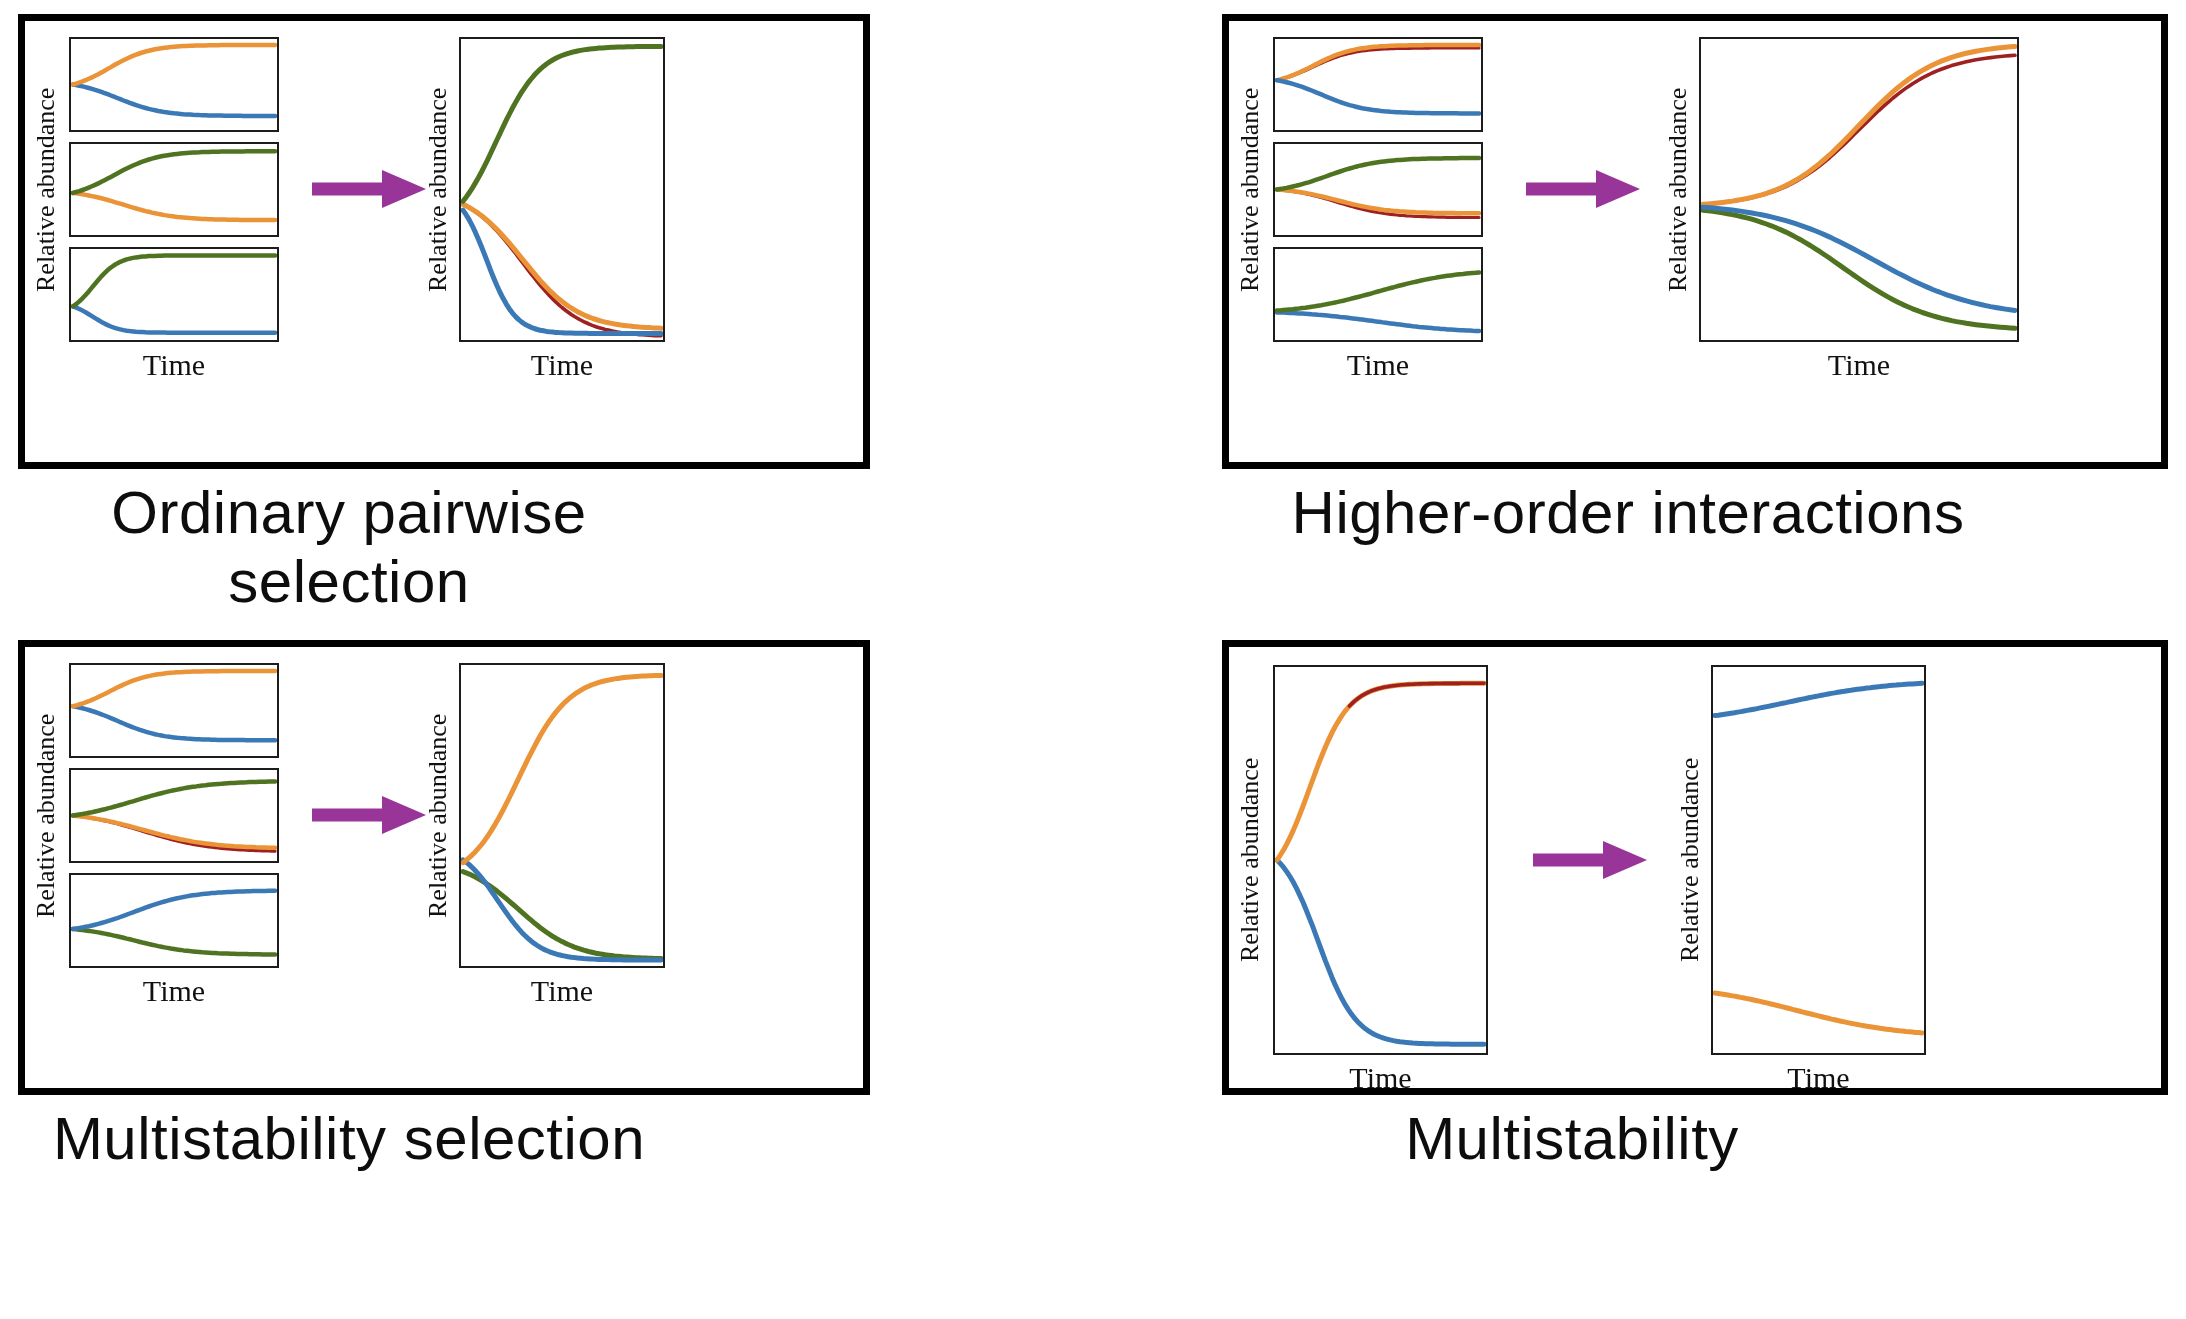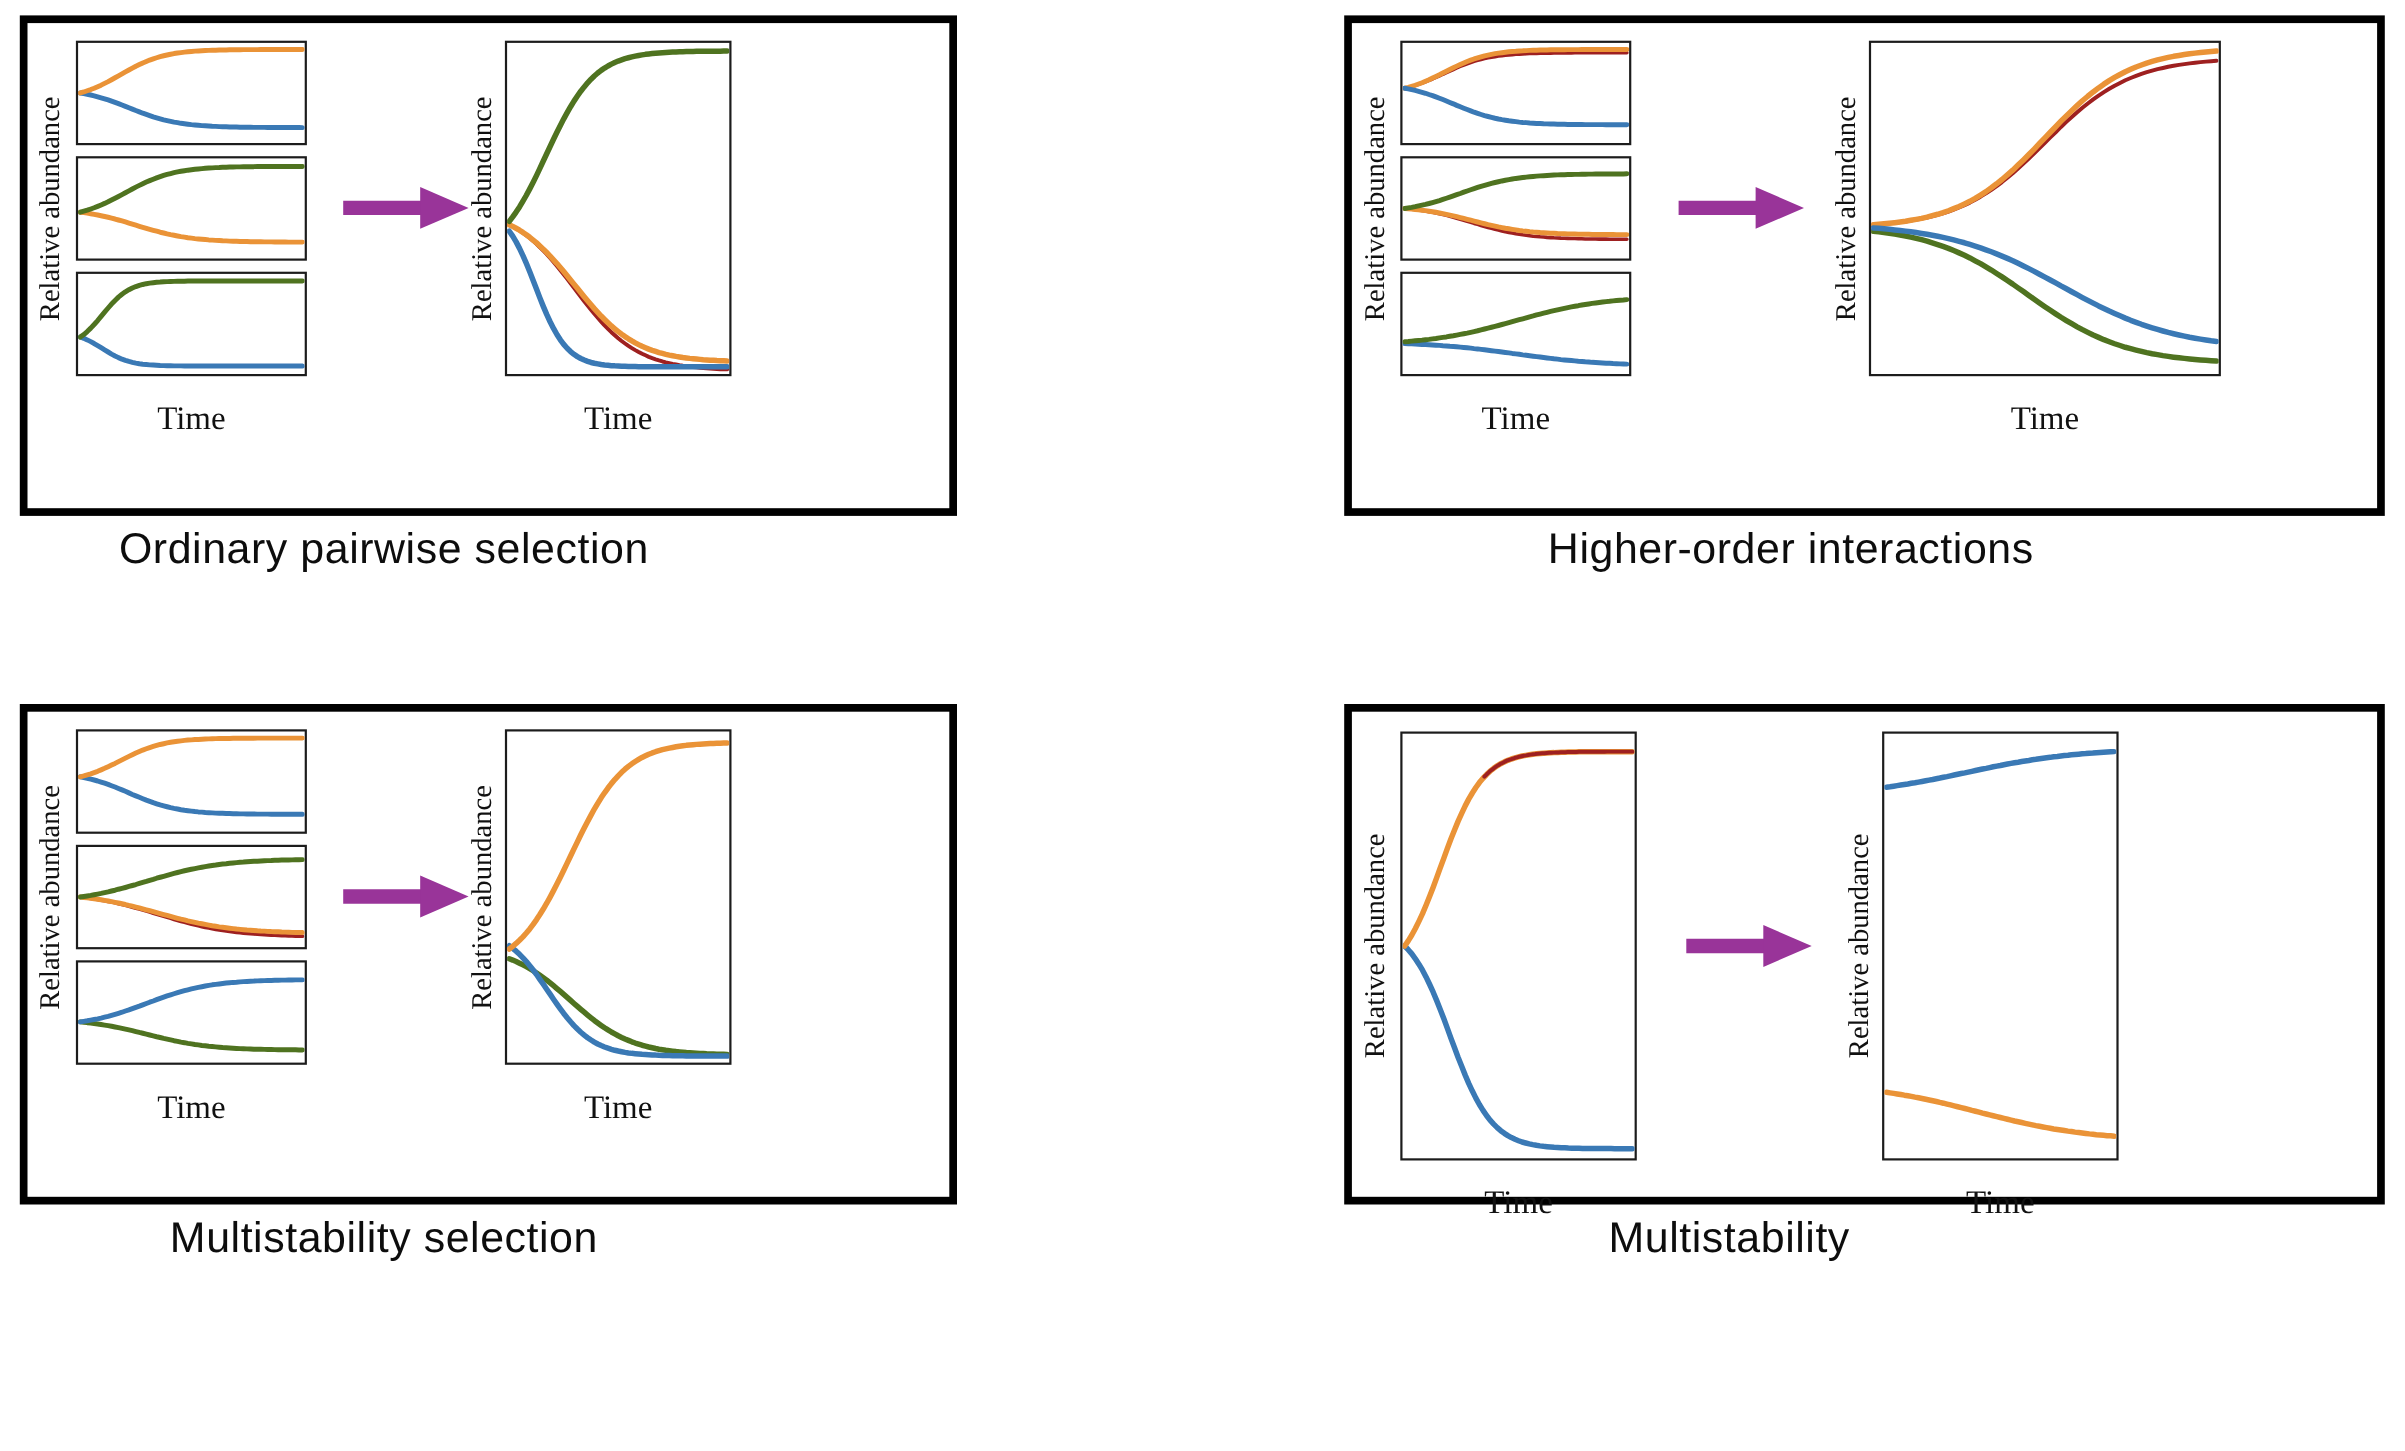--- a/index.html
+++ b/index.html
@@ -35,27 +35,26 @@
     white-space:nowrap;
   }
   .xlabel{
     position:absolute;
     text-align:center;
     font-family:"Liberation Serif", serif;
     font-size:30px;
     color:#111111;
     height:38px;
     line-height:38px;
-    margin-top:16px;
   }
   .arrow{position:absolute;}
   .caption{
     position:absolute;
     text-align:center;
-    font-size:39px;
+    font-size:60px;
     font-weight:500;
     letter-spacing:0.5px;
     color:#0d0d0d;
     font-family:"Liberation Sans", sans-serif;
   }
 </style>
 </head>
 <body>
 
 <div id="figure">

